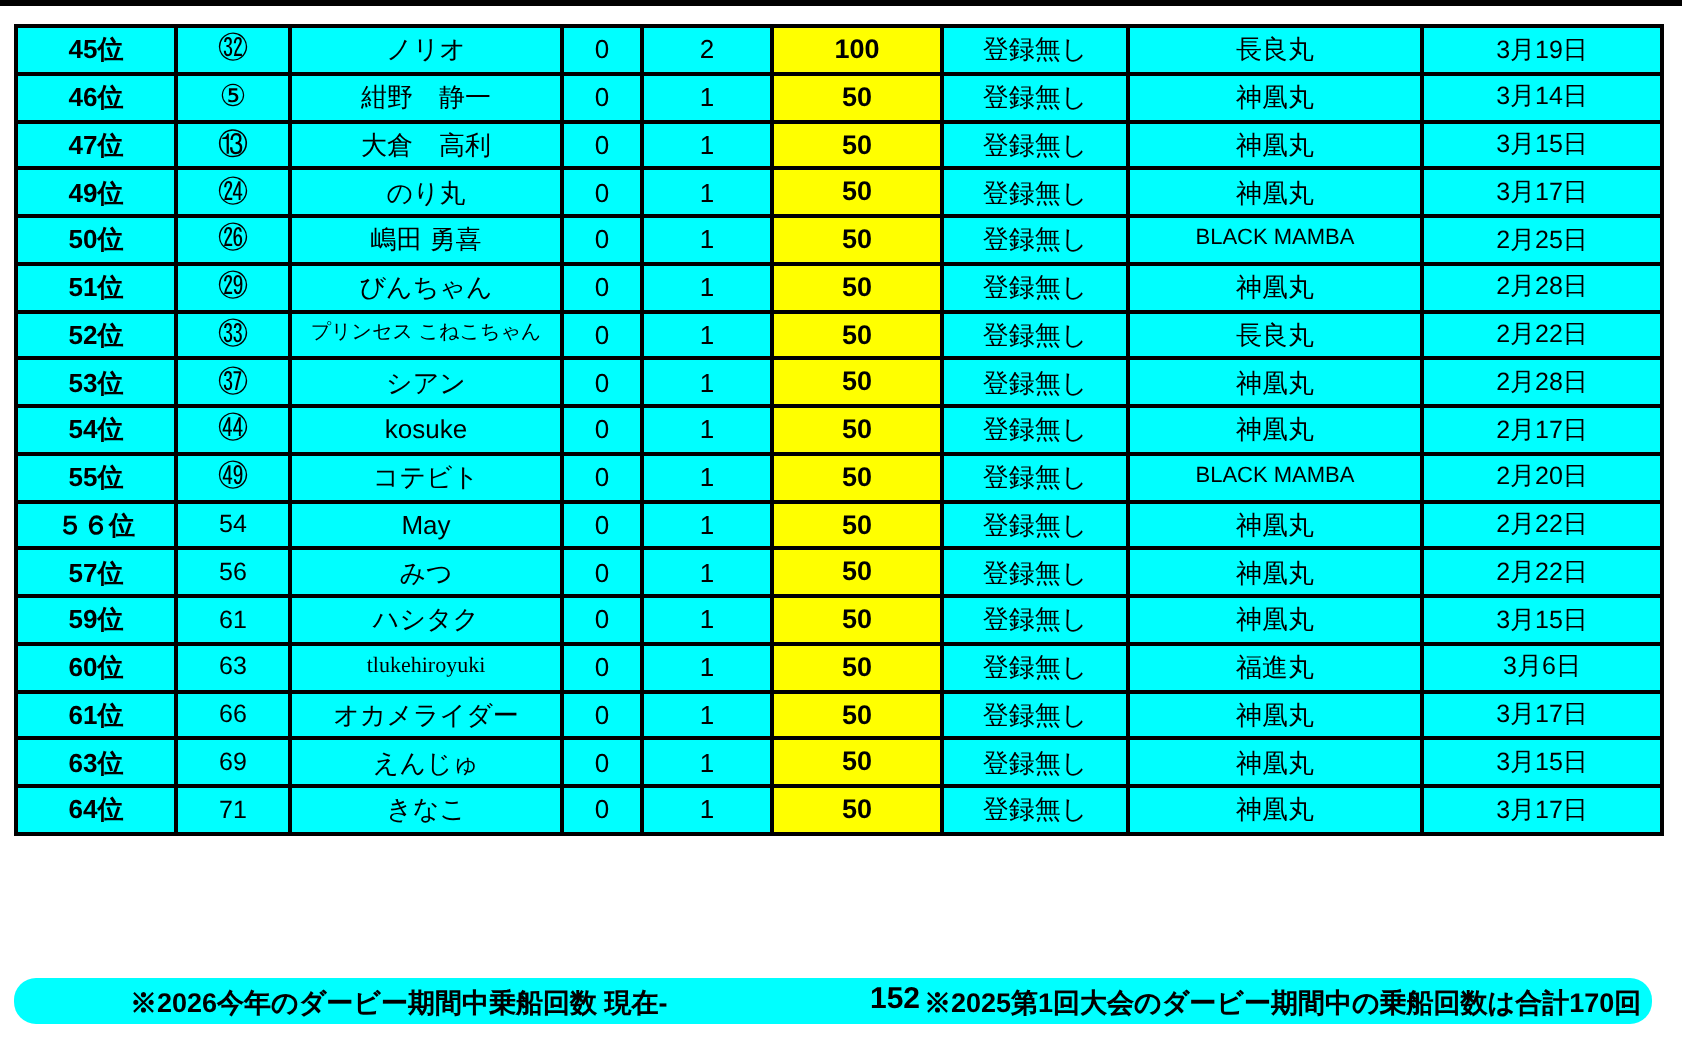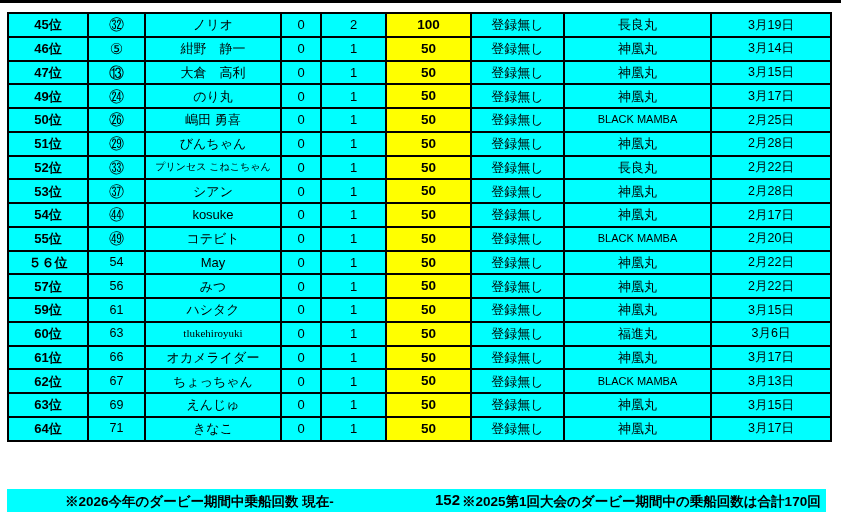--- a/index.html
+++ b/index.html
@@ -31,20 +31,21 @@
   .c-name{font-size:13px;}
   .c-num{font-size:13px;}
   .c-score{background:var(--score-bg,#ffff00);font-weight:bold;font-size:13.5px;}
   .c-reg{font-size:13px;}
   .c-boat{font-size:13px;}
   .c-date{font-size:12.5px;}
   .footer{
     position:absolute;left:7px;top:489px;
     width:819px;height:23px;
     background:var(--cell-bg,#00ffff);
+    border-radius:11px;
   }
   .f-left{position:absolute;left:58px;top:4px;font-weight:bold;font-size:13.5px;white-space:nowrap;}
   .f-val{position:absolute;left:428px;top:2px;font-weight:bold;font-size:15px;}
   .f-right{position:absolute;left:455px;top:4px;font-weight:bold;font-size:13.5px;white-space:nowrap;}
 </style>
 </head>
 <body>
 
 <div class="screen" style="--cell-bg: #00ffff; --score-bg: #ffff00;">
   <div class="top-line"></div>
@@ -222,31 +223,20 @@
     <td class="c-no plain">66</td>
     <td class="c-name fit">オカメライダー</td>
     <td class="c-num">0</td>
     <td class="c-num">1</td>
     <td class="c-score">50</td>
     <td class="c-reg">登録無し</td>
     <td class="c-boat fit">神凰丸</td>
     <td class="c-date">3月17日</td>
   </tr>
           <tr>
-    <td class="c-rank">62位</td>
-    <td class="c-no plain">67</td>
-    <td class="c-name fit">ちょっちゃん</td>
-    <td class="c-num">0</td>
-    <td class="c-num">1</td>
-    <td class="c-score">50</td>
-    <td class="c-reg">登録無し</td>
-    <td class="c-boat fit" style="font-size: 11px;">BLACK MAMBA</td>
-    <td class="c-date">3月13日</td>
-  </tr>
-          <tr>
     <td class="c-rank">63位</td>
     <td class="c-no plain">69</td>
     <td class="c-name fit">えんじゅ</td>
     <td class="c-num">0</td>
     <td class="c-num">1</td>
     <td class="c-score">50</td>
     <td class="c-reg">登録無し</td>
     <td class="c-boat fit">神凰丸</td>
     <td class="c-date">3月15日</td>
   </tr>

